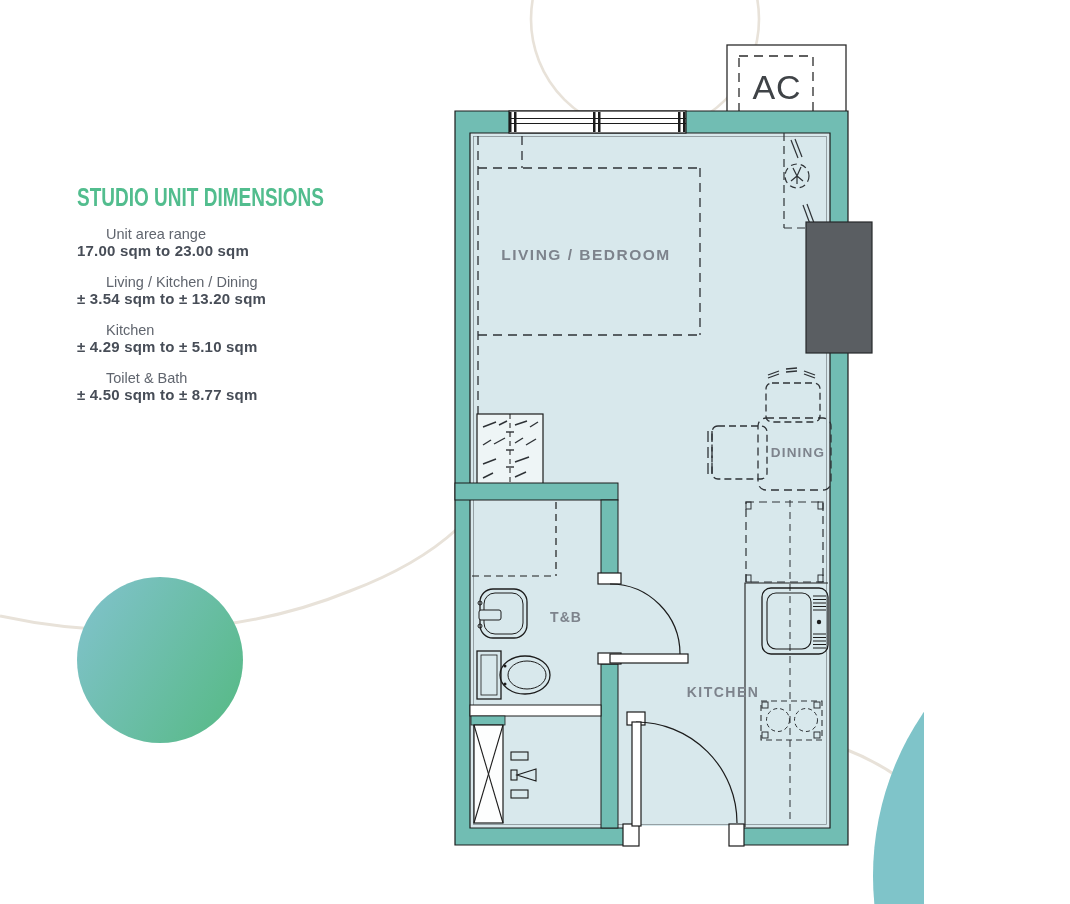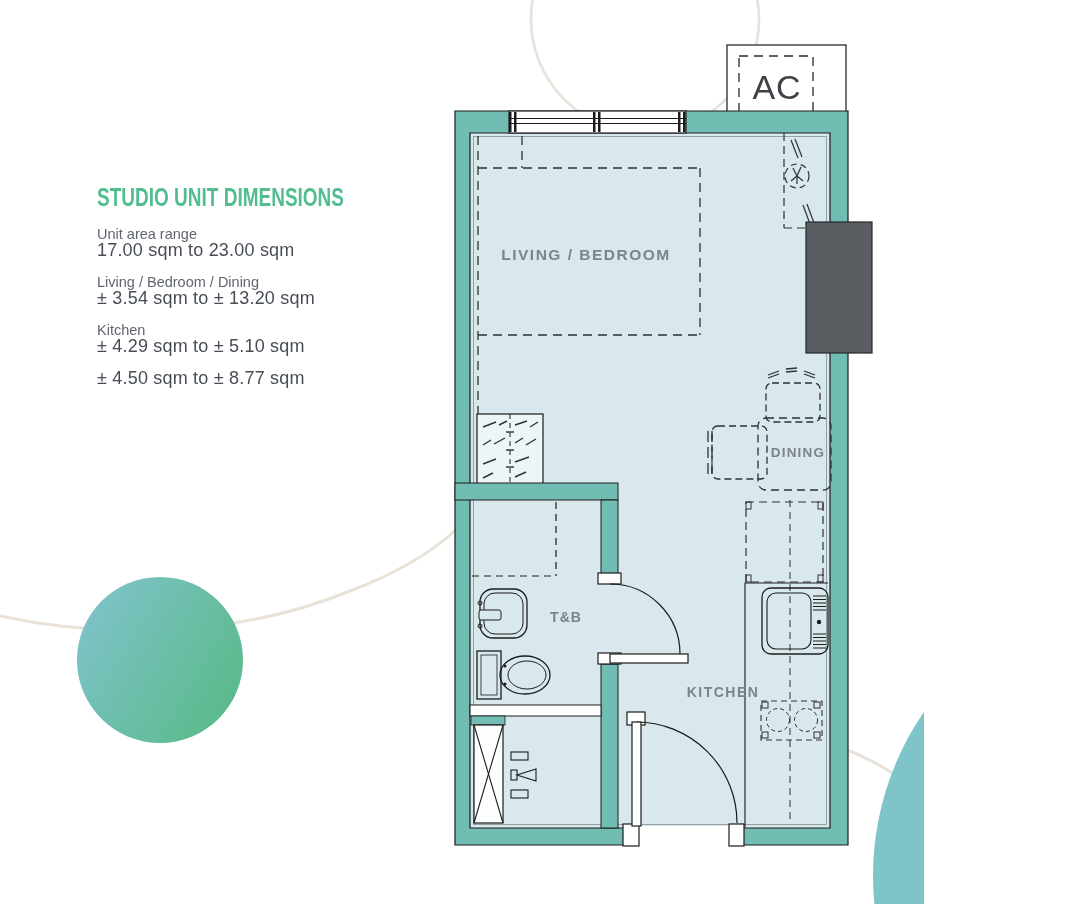--- a/index.html
+++ b/index.html
@@ -1,24 +1,24 @@
 <!DOCTYPE html>
 <html><head>
 <meta charset="utf-8">
 <style>
   html,body{margin:0;padding:0;background:#fff;}
   .canvas{position:relative;width:924px;height:904px;background:#ffffff;overflow:hidden;
           font-family:"Liberation Sans", sans-serif;}
   .plan-svg{position:absolute;left:0;top:0;}
-  .panel{position:absolute;left:97px;top:183px;width:330px;}
+  .panel{position:absolute;left:77px;top:183px;width:330px;}
   .panel h1{margin:0 0 14px 0;font-size:25px;font-weight:bold;color:#52bd8e;
             letter-spacing:0;white-space:nowrap;transform:scaleX(.76);transform-origin:0 50%;}
   .spec-group{margin-bottom:15px;}
-  .spec-label{font-size:14.5px;color:#60656e;line-height:16px;}
-  .spec-value{font-size:18px;font-weight:normal;color:#474d57;line-height:17px;letter-spacing:.2px;}
+  .spec-label{font-size:14.5px;color:#60656e;line-height:16px;margin-left:29px;}
+  .spec-value{font-size:15px;font-weight:bold;color:#474d57;line-height:17px;letter-spacing:.2px;}
   svg text{font-family:"Liberation Sans", sans-serif;}
   .room-label{font-weight:bold;fill:#7d838c;}
 </style>
 </head>
 <body>
 
 <div class="canvas">
 
 <svg class="plan-svg" width="1070" height="904" viewBox="0 0 1070 904">
   <defs>
@@ -231,25 +231,26 @@
   </g>
 </svg>
 
 <aside class="panel">
   <h1>STUDIO UNIT DIMENSIONS</h1>
   <div class="spec-group">
     <div class="spec-label">Unit area range</div>
     <div class="spec-value">17.00 sqm to 23.00 sqm</div>
   </div>
   <div class="spec-group">
-    <div class="spec-label">Living / Bedroom / Dining</div>
+    <div class="spec-label">Living / Kitchen / Dining</div>
     <div class="spec-value">± 3.54 sqm to ± 13.20 sqm</div>
   </div>
   <div class="spec-group">
     <div class="spec-label">Kitchen</div>
     <div class="spec-value">± 4.29 sqm to ± 5.10 sqm</div>
   </div>
   <div class="spec-group">
+    <div class="spec-label">Toilet &amp; Bath</div>
     <div class="spec-value">± 4.50 sqm to ± 8.77 sqm</div>
   </div>
 </aside>
 
 </div>
 
 </body></html>

